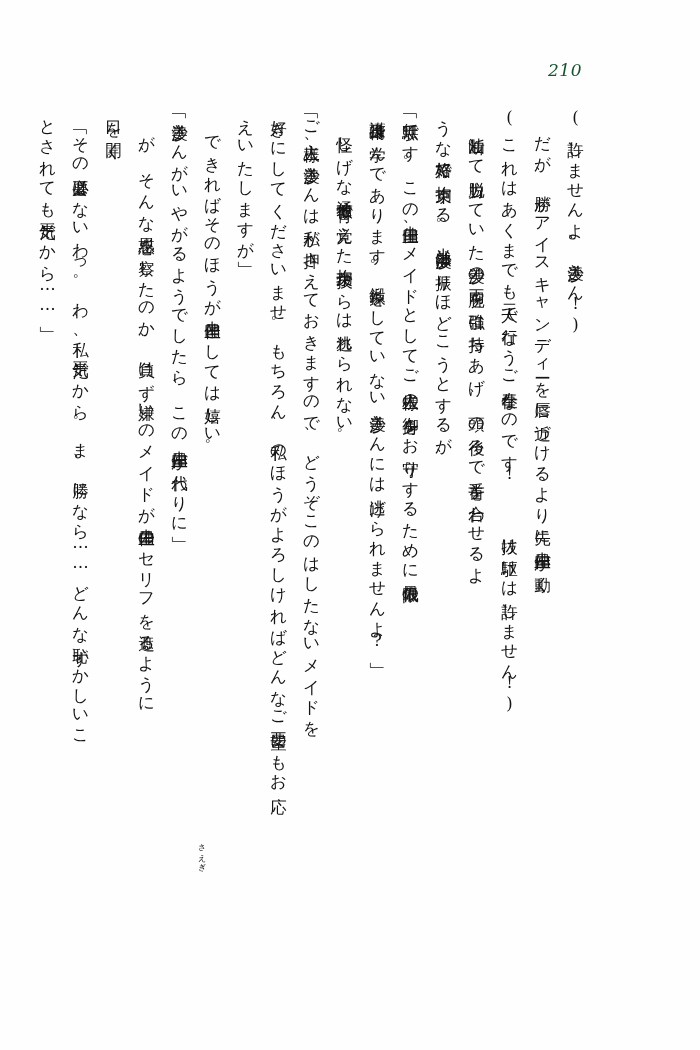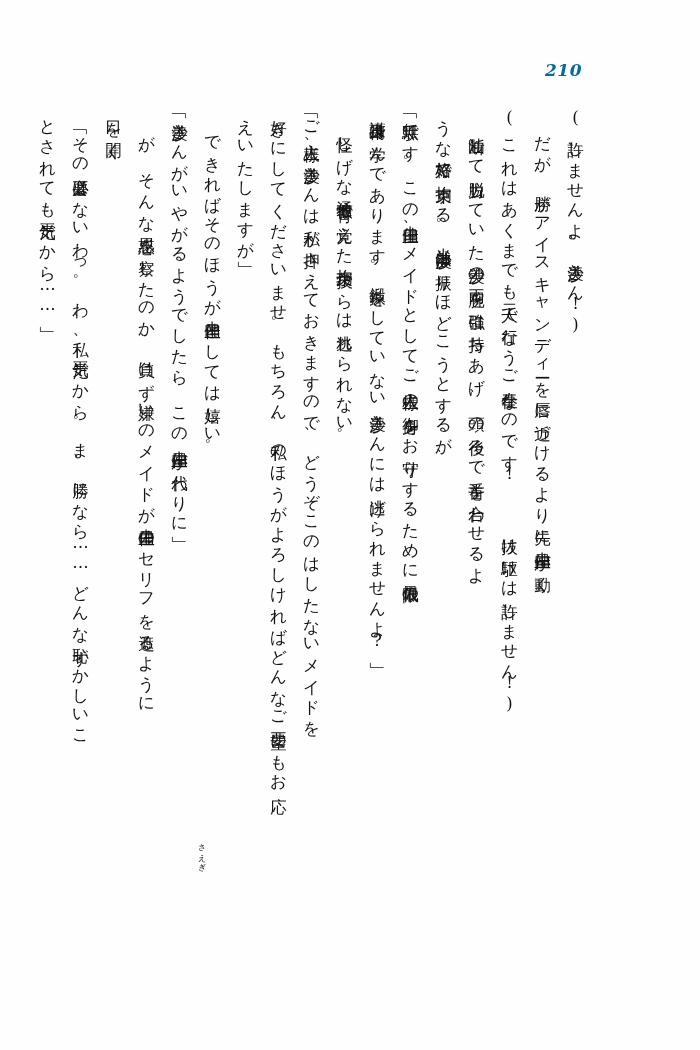--- a/index.html
+++ b/index.html
@@ -21,22 +21,21 @@
     background: #fefefe;
   }
   .page-number {
     position: absolute;
     top: 60px;
     right: 118px;
     font-family: "DejaVu Serif", "Liberation Serif", serif;
     font-style: italic;
     font-size: 17px;
     letter-spacing: 0.5px;
-    color: #0369a1;
-    font-weight: bold;
+    color: #14532d;
   }
   .text-block {
     position: absolute;
     top: 108px;
     left: 46px;
     right: 108px;
     height: 900px;
     display: flex;
     flex-direction: row-reverse;
     justify-content: flex-start;

